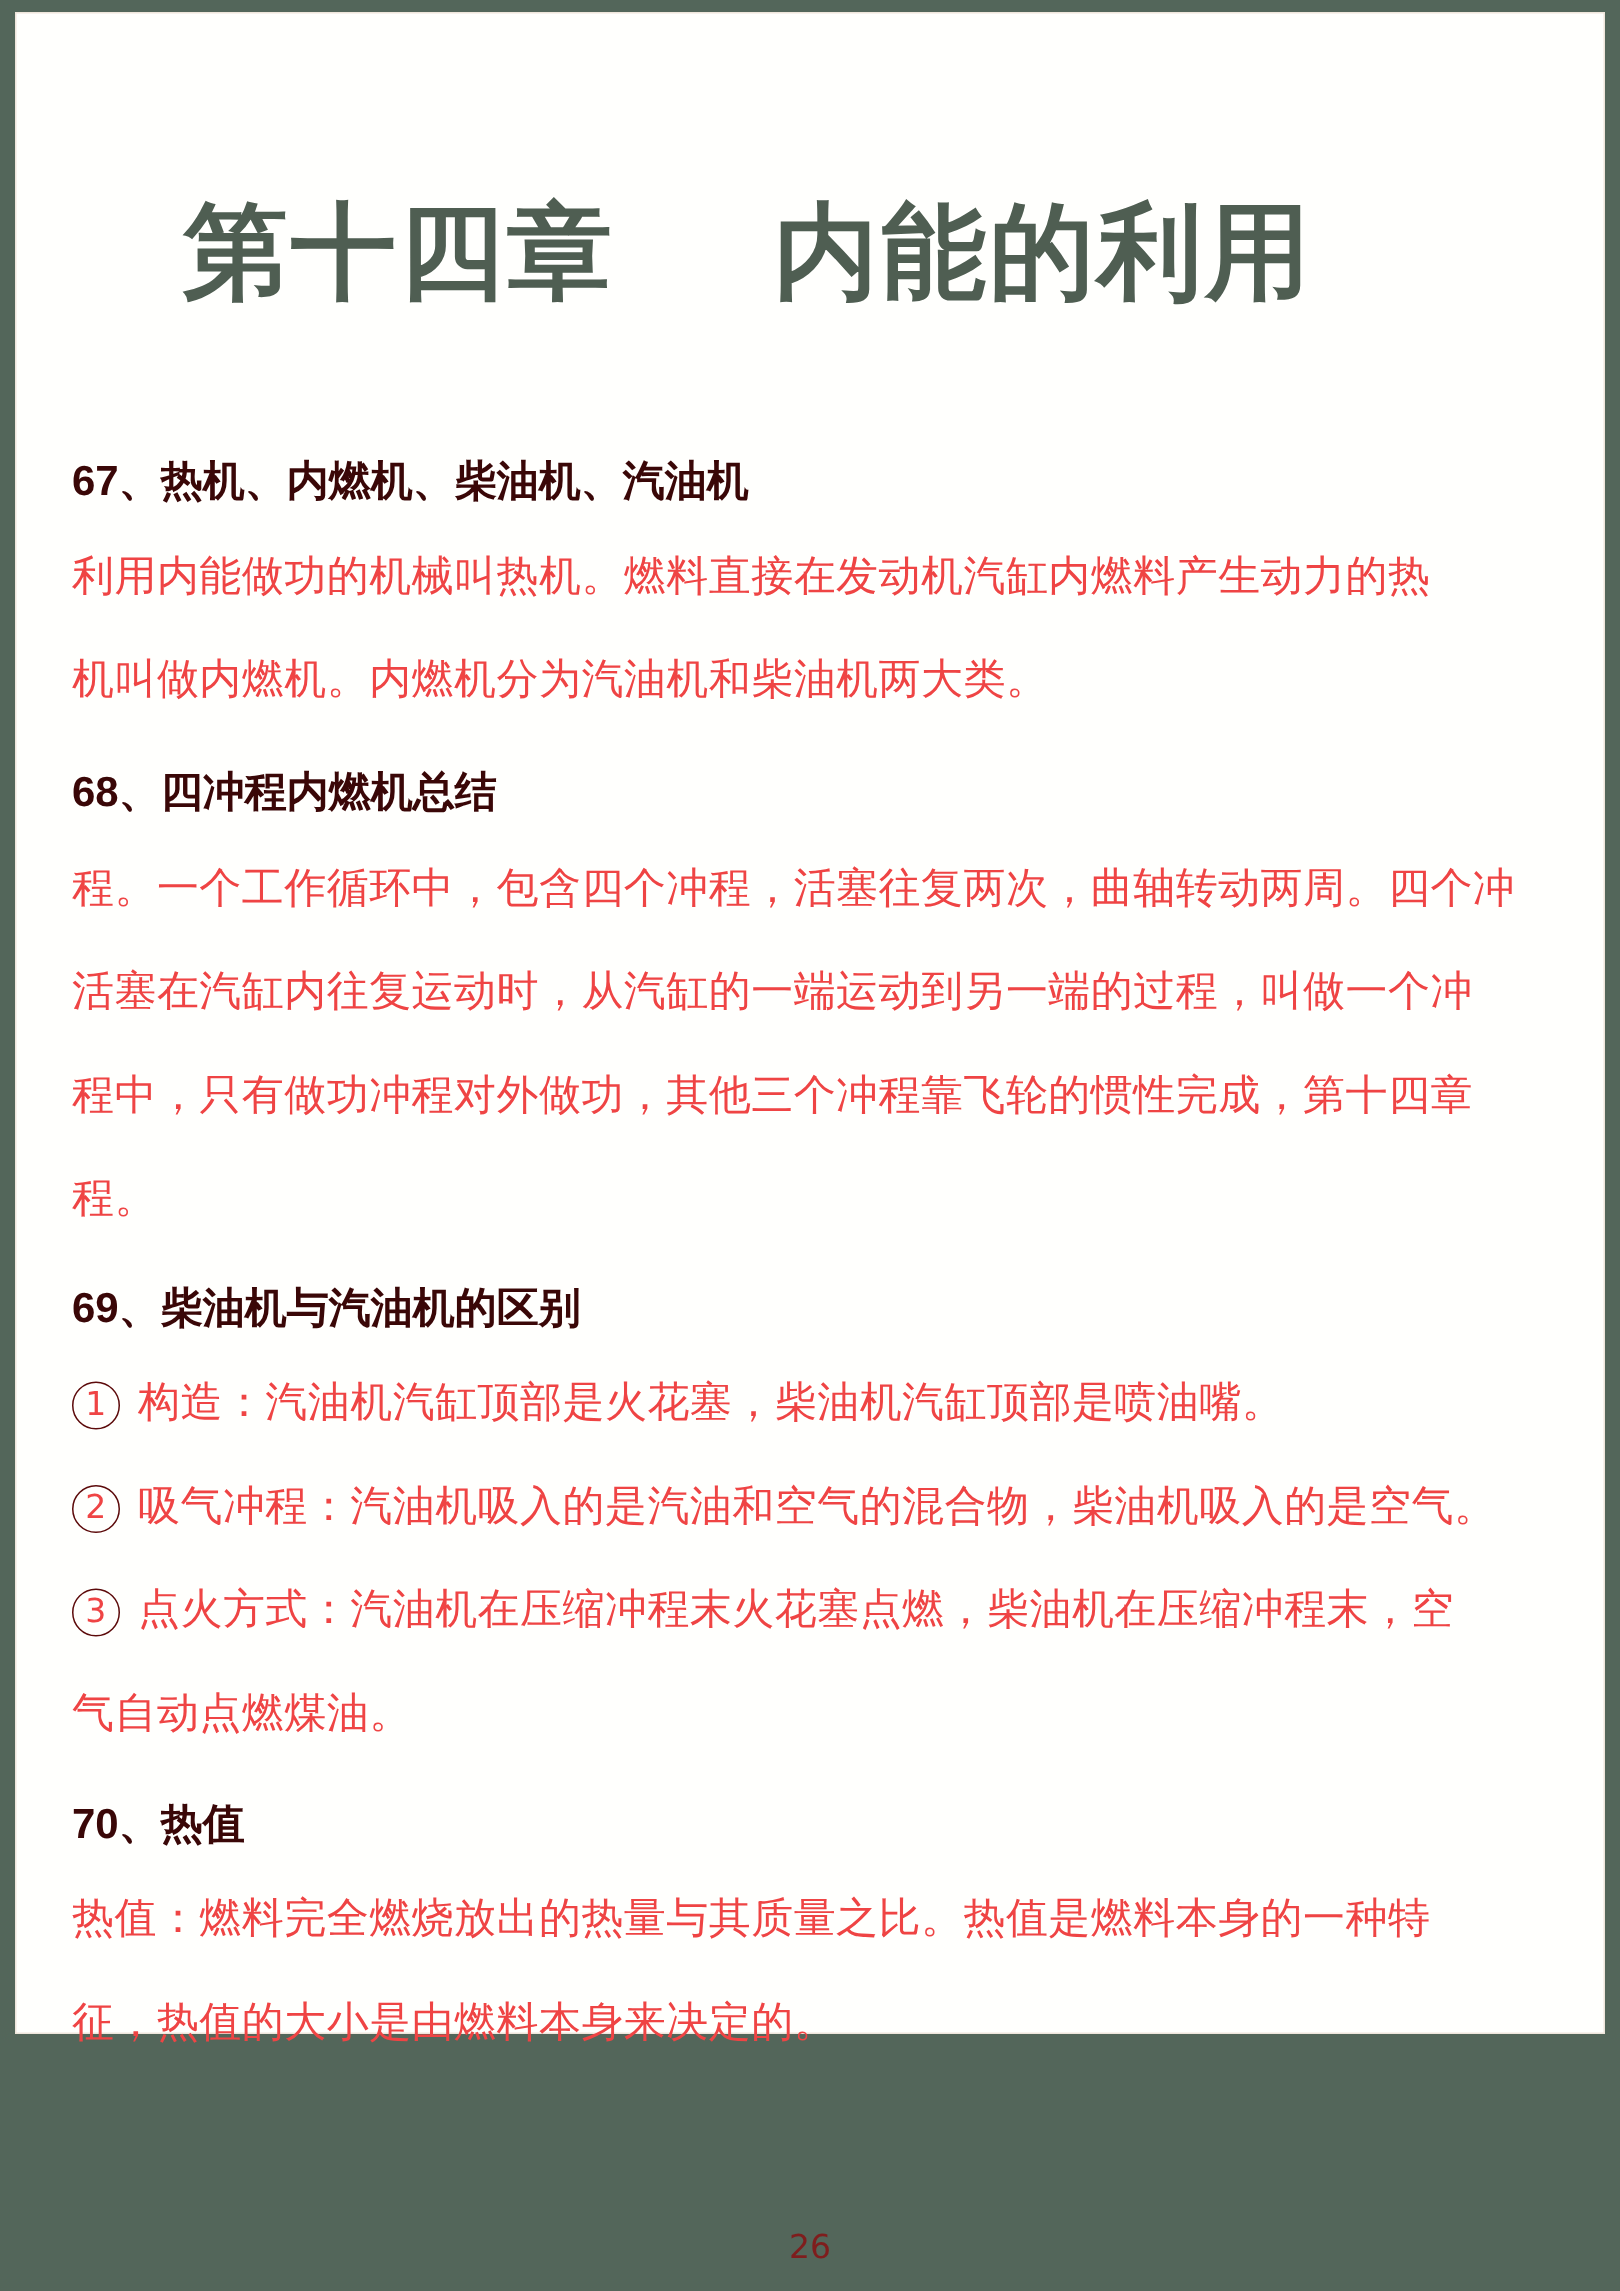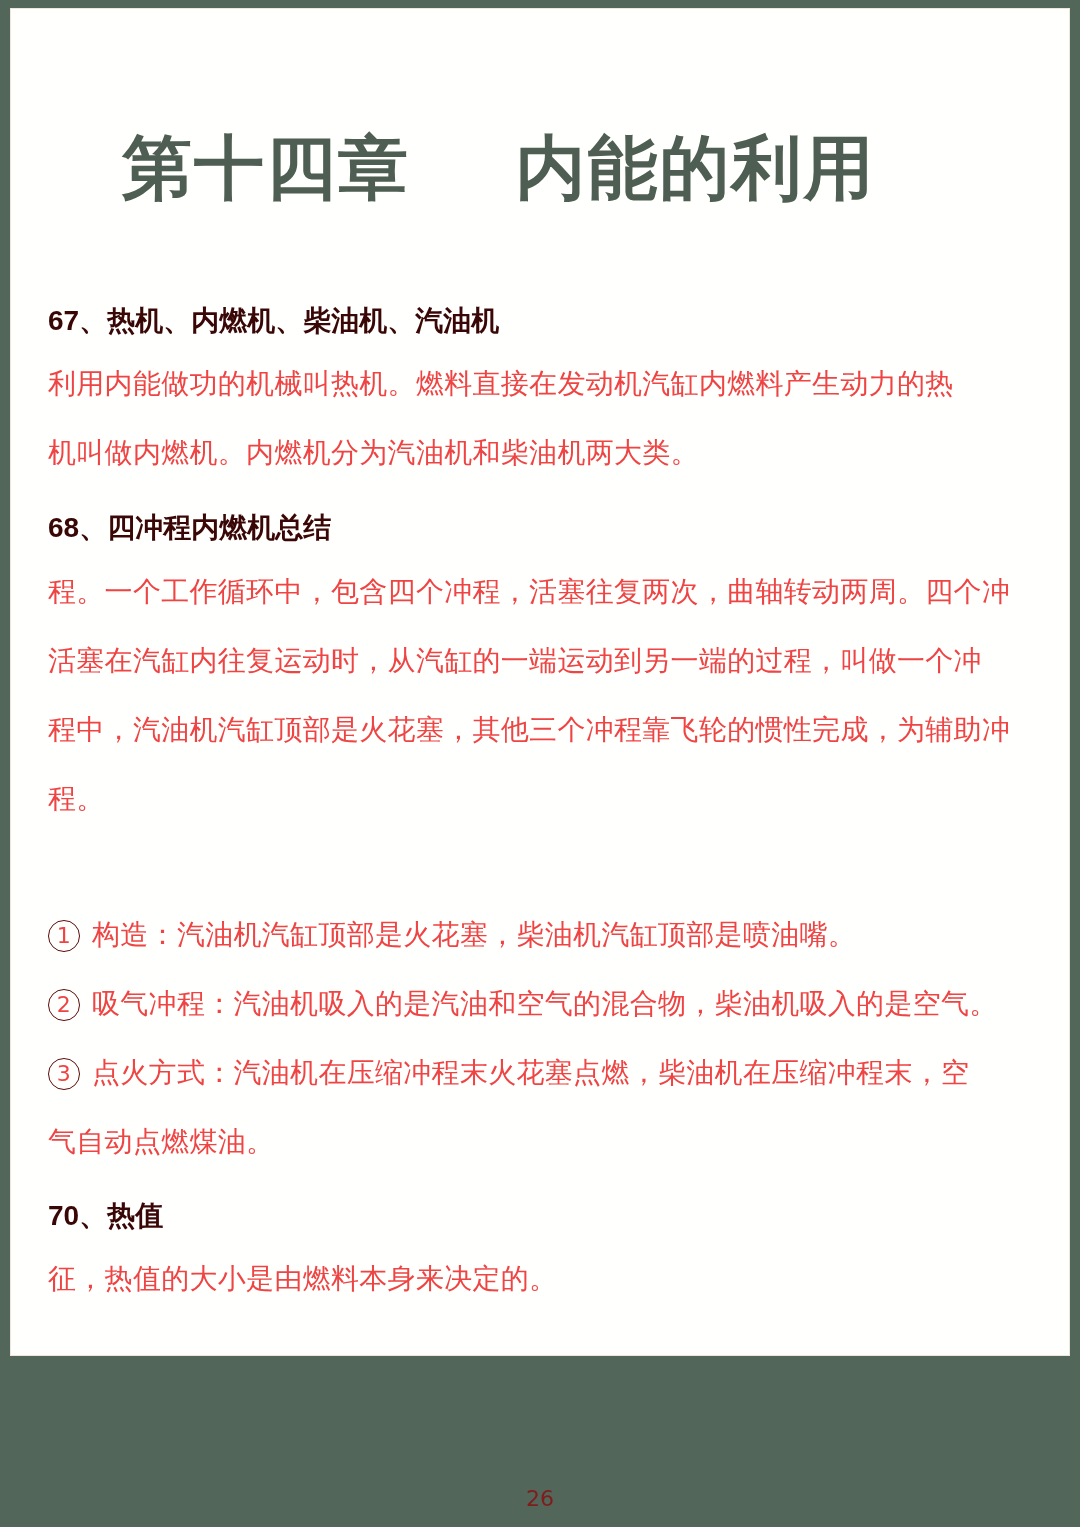--- a/index.html
+++ b/index.html
@@ -95,36 +95,38 @@
   <h2 class="section-head" style="top:293px;">67、热机、内燃机、柴油机、汽油机</h2>
   <div class="para" style="top:341px;">
     <span class="line">利用内能做功的机械叫热机。燃料直接在发动机汽缸内燃料产生动力的热</span>
     <span class="line">机叫做内燃机。内燃机分为汽油机和柴油机两大类。</span>
   </div>
 
   <h2 class="section-head" style="top:500px;">68、四冲程内燃机总结</h2>
   <div class="para" style="top:549px;">
     <span class="line">程。一个工作循环中，包含四个冲程，活塞往复两次，曲轴转动两周。四个冲</span>
     <span class="line">活塞在汽缸内往复运动时，从汽缸的一端运动到另一端的过程，叫做一个冲</span>
-    <span class="line">程中，汽油机汽缸顶部是火花塞，其他三个冲程靠飞轮的惯性完成，为辅助冲</span>
+    <span class="line">程中，只有做功冲程对外做功，其他三个冲程靠飞轮的惯性完成，第十四章</span>
     <span class="line">程。</span>
   </div>
 
+  <h2 class="section-head" style="top:844px;">69、柴油机与汽油机的区别</h2>
   <div class="para" style="top:892px;">
     <span class="line">
       <span class="item-num">1</span><span>构造：汽油机汽缸顶部是火花塞，柴油机汽缸顶部是喷油嘴。</span>
     </span>
     <span class="line">
       <span class="item-num">2</span><span>吸气冲程：汽油机吸入的是汽油和空气的混合物，柴油机吸入的是空气。</span>
     </span>
     <span class="line">
       <span class="item-num">3</span><span>点火方式：汽油机在压缩冲程末火花塞点燃，柴油机在压缩冲程末，空</span>
     </span>
     <span class="line">气自动点燃煤油。</span>
   </div>
 
   <h2 class="section-head" style="top:1188px;">70、热值</h2>
   <div class="para" style="top:1236px;">
+    <span class="line">热值：燃料完全燃烧放出的热量与其质量之比。热值是燃料本身的一种特</span>
     <span class="line">征，热值的大小是由燃料本身来决定的。</span>
   </div>
 
   <div class="page-number">26</div>
 </div>
 
 </body></html>

